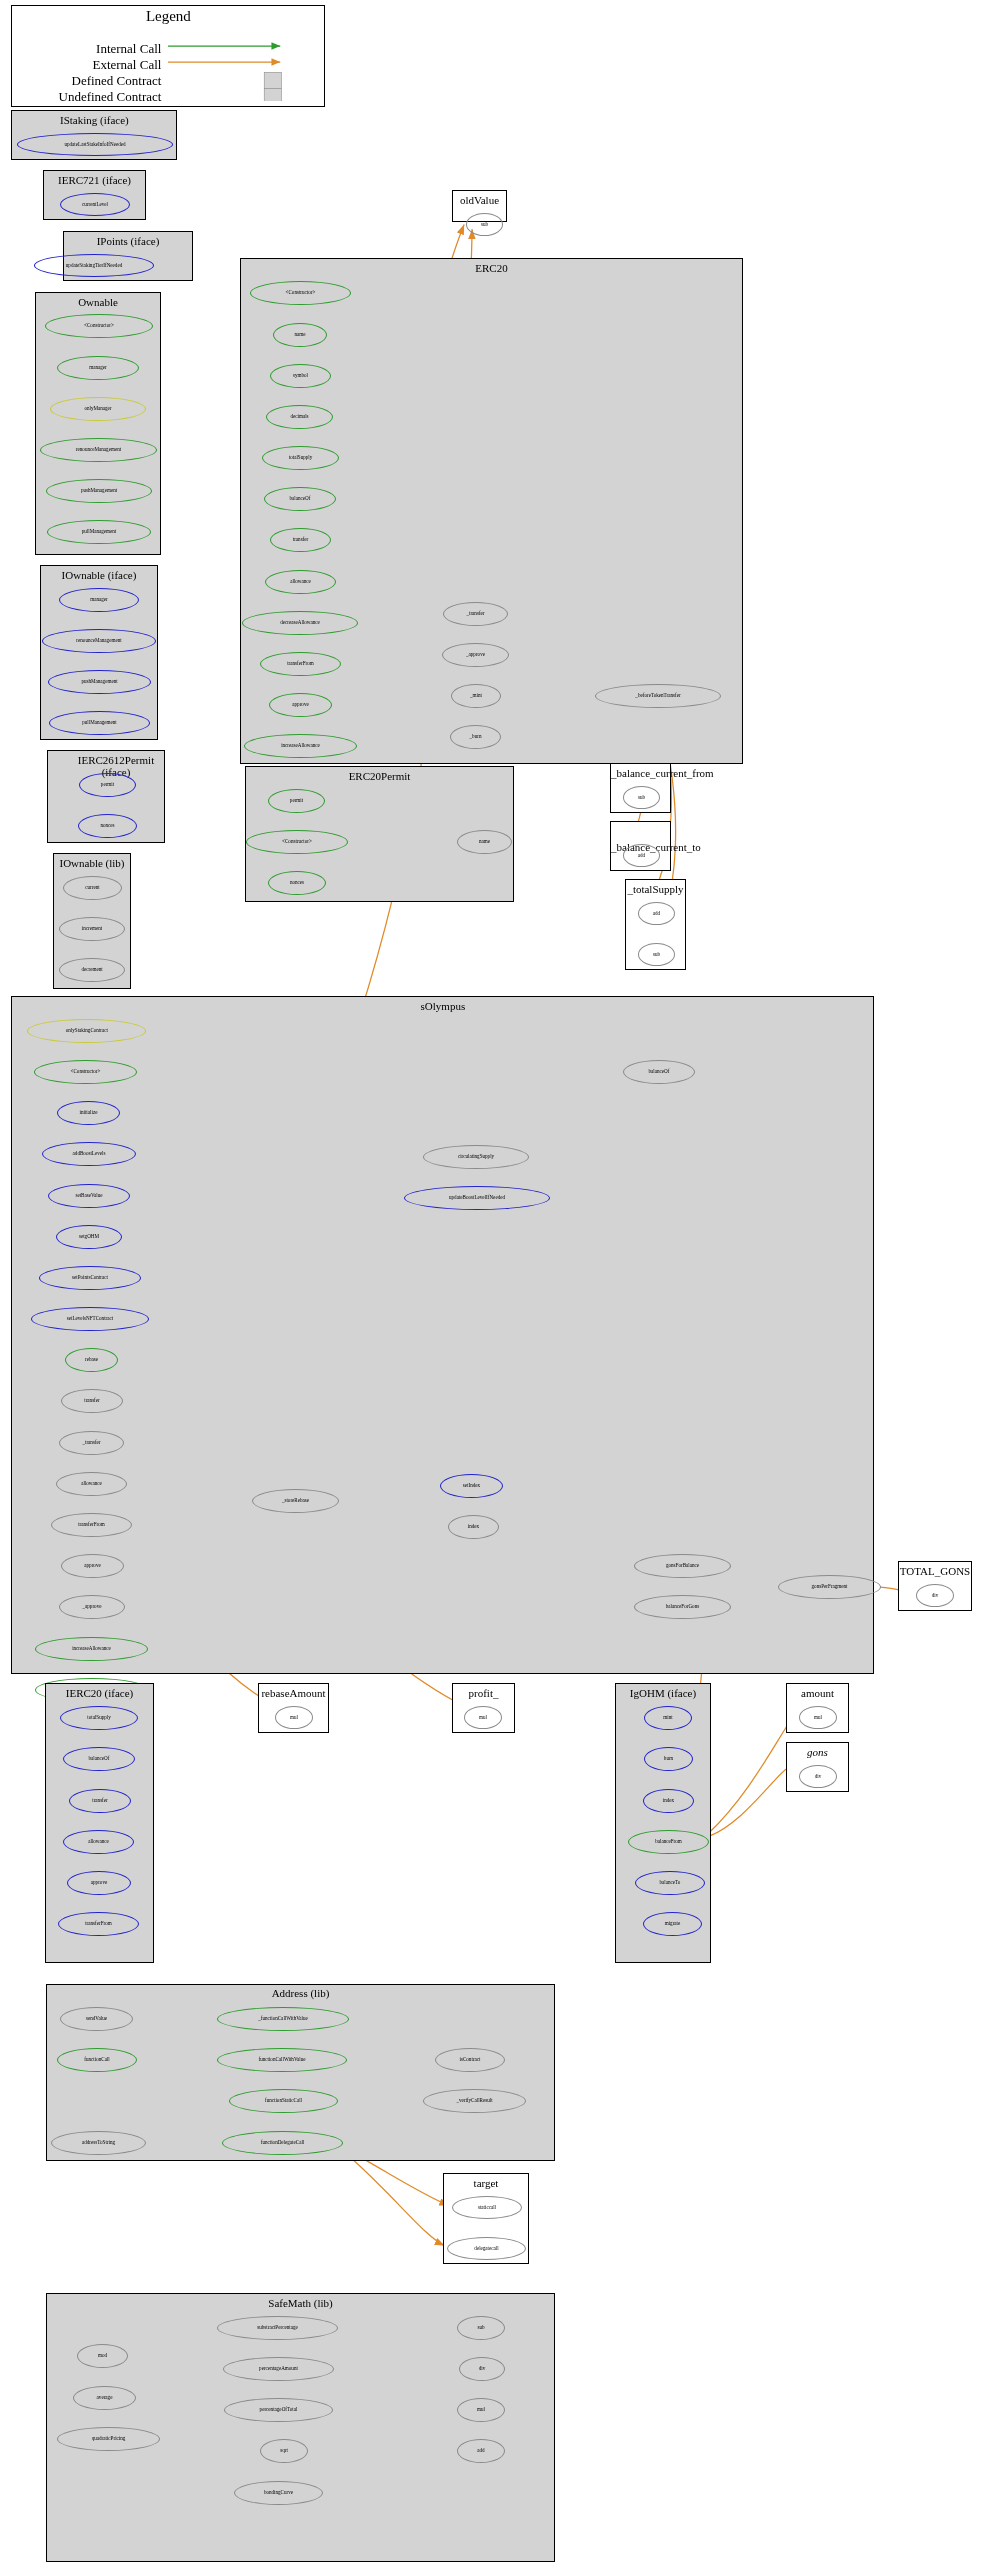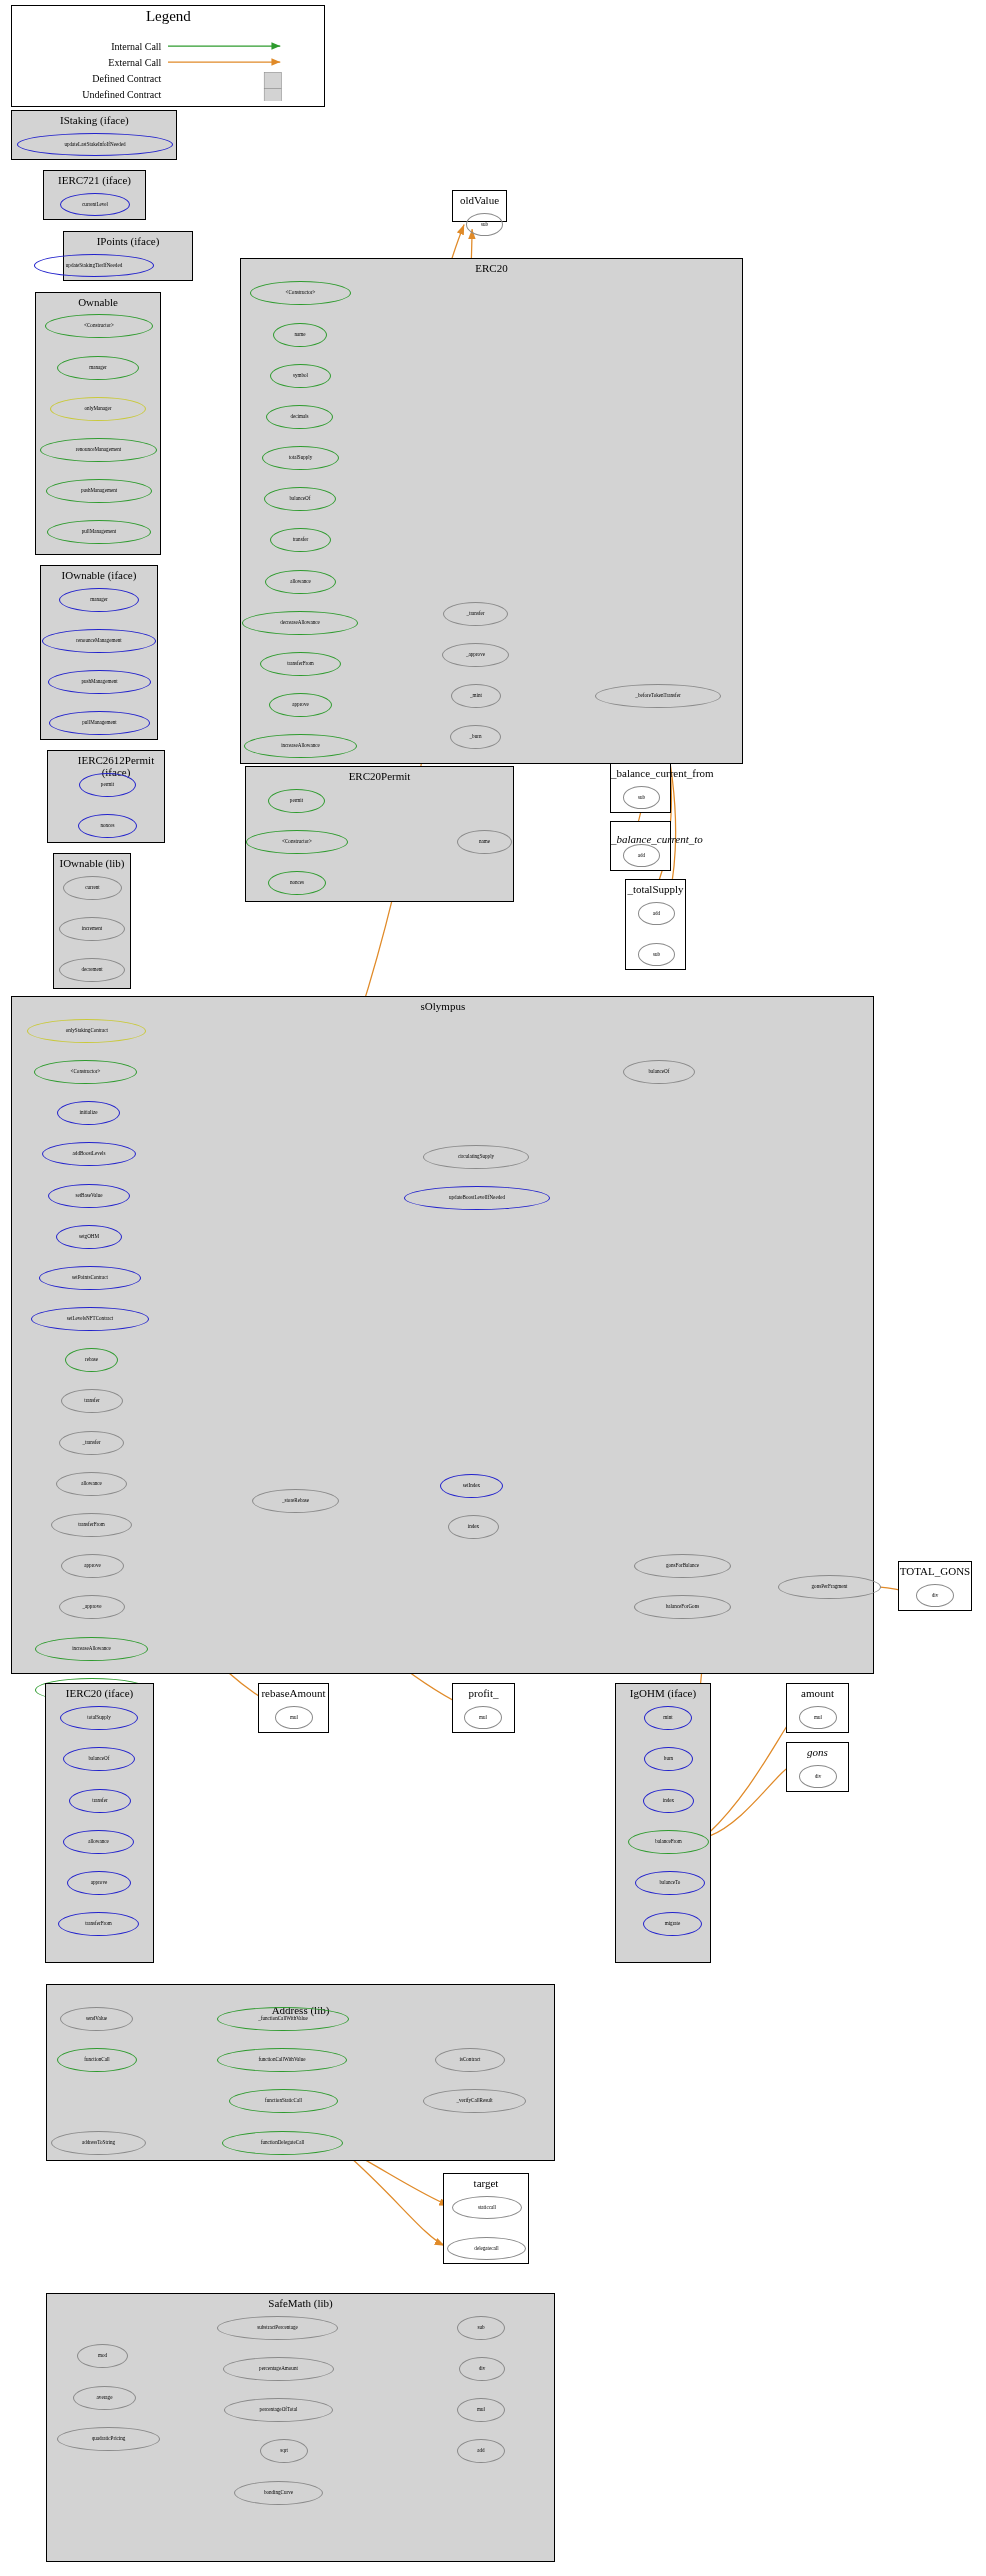--- a/index.html
+++ b/index.html
@@ -12,21 +12,21 @@
   .node{position:absolute;box-sizing:border-box;border-radius:50%;background:transparent;
         display:flex;align-items:center;justify-content:center;text-align:center;
         font-size:10.3px;color:#000;line-height:1;}
   .n-green{border:0.9px solid #2e9b2e;}
   .n-blue{border:0.9px solid #2222cc;}
   .n-grey{border:0.9px solid #8a8a8a;}
   .n-yellow{border:0.9px solid #c9c93a;}
   svg.edges{position:absolute;left:0;top:0;width:986px;height:2576px;pointer-events:none;}
   #legend{position:absolute;left:11.4px;top:4.6px;width:312px;height:100px;border:0.6px solid #000;background:#fff;}
   #legend .lt{position:absolute;top:2.3px;left:0;right:0;text-align:center;font-size:15px;}
-  .lrow{position:absolute;font-size:10px;text-align:right;width:149px;}
+  .lrow{position:absolute;font-size:13px;text-align:right;width:149px;}
   .lsample{position:absolute;}
 </style>
 </head>
 <body>
 
 <div id="canvas">
 
   <div id="legend">
     <div class="lt">Legend</div>
     <div class="lrow" style="left:0px;top:35px;">Internal Call</div>
@@ -196,21 +196,21 @@
       </div>
       <div class="node n-green" style="left: 268px; top: 789px; width: 57px; height: 24px; font-size: 5.1px;">permit</div>
       <div class="node n-green" style="left: 246px; top: 830px; width: 102px; height: 24px; font-size: 5.1px;">&lt;Constructor&gt;</div>
       <div class="node n-green" style="left: 268px; top: 871px; width: 58px; height: 24px; font-size: 5.1px;">nonces</div>
       <div class="node n-grey" style="left: 457px; top: 830px; width: 55px; height: 24px; font-size: 5.1px;">name</div>
       <div class="cluster white" style="left: 610px; top: 763px; width: 61px; height: 50px;">
         <div class="clabel" style="top: 3.4px;">_balance_current_from</div>
       </div>
       <div class="node n-grey" style="left: 623px; top: 786px; width: 37px; height: 23px; font-size: 5.1px;">sub</div>
       <div class="cluster white" style="left: 610px; top: 821px; width: 61px; height: 50px;">
-        <div class="clabel" style="top: 11px; font-style: italic;">_balance_current_to</div>
+        <div class="clabel" style="top: 19px;">_balance_current_to</div>
       </div>
       <div class="node n-grey" style="left: 623px; top: 844px; width: 37px; height: 23px; font-size: 5.1px;">add</div>
       <div class="cluster white" style="left: 625px; top: 879px; width: 61px; height: 91px;">
         <div class="clabel" style="top: 3.4px;">_totalSupply</div>
       </div>
       <div class="node n-grey" style="left: 638px; top: 902px; width: 37px; height: 23px; font-size: 5.1px;">add</div>
       <div class="node n-grey" style="left: 638px; top: 943px; width: 37px; height: 23px; font-size: 5.1px;">sub</div>
       <div class="cluster grey" style="left: 11.4px; top: 996px; width: 863px; height: 678px;">
         <div class="clabel" style="top: 3.4px;">sOlympus</div>
       </div>
@@ -272,21 +272,21 @@
       <div class="node n-blue" style="left: 643px; top: 1912px; width: 59px; height: 24px; font-size: 5.1px;">migrate</div>
       <div class="cluster white" style="left: 786px; top: 1683px; width: 63px; height: 50px;">
         <div class="clabel" style="top: 3.4px;">amount</div>
       </div>
       <div class="node n-grey" style="left: 799px; top: 1706px; width: 38px; height: 23px; font-size: 5.1px;">mul</div>
       <div class="cluster white" style="left: 786px; top: 1742px; width: 63px; height: 50px;">
         <div class="clabel" style="top: 3.4px; font-style: italic;">gons</div>
       </div>
       <div class="node n-grey" style="left: 799px; top: 1765px; width: 38px; height: 23px; font-size: 5.1px;">div</div>
       <div class="cluster grey" style="left: 46px; top: 1984px; width: 509px; height: 177px;">
-        <div class="clabel" style="top: 19px;">Address   (lib)</div>
+        <div class="clabel" style="top: 2px;">Address   (lib)</div>
       </div>
       <div class="node n-grey" style="left: 60px; top: 2007px; width: 73px; height: 24px; font-size: 5.1px;">sendValue</div>
       <div class="node n-green" style="left: 57px; top: 2048px; width: 80px; height: 24px; font-size: 5.1px;">functionCall</div>
       <div class="node n-grey" style="left: 51px; top: 2131px; width: 95px; height: 24px; font-size: 5.1px;">addressToString</div>
       <div class="node n-green" style="left: 217px; top: 2007px; width: 132px; height: 24px; font-size: 5.1px;">_functionCallWithValue</div>
       <div class="node n-green" style="left: 217px; top: 2048px; width: 130px; height: 24px; font-size: 5.1px;">functionCallWithValue</div>
       <div class="node n-green" style="left: 229px; top: 2089px; width: 109px; height: 24px; font-size: 5.1px;">functionStaticCall</div>
       <div class="node n-green" style="left: 222px; top: 2131px; width: 121px; height: 24px; font-size: 5.1px;">functionDelegateCall</div>
       <div class="node n-grey" style="left: 435px; top: 2048px; width: 70px; height: 24px; font-size: 5.1px;">isContract</div>
       <div class="node n-grey" style="left: 423px; top: 2089px; width: 103px; height: 24px; font-size: 5.1px;">_verifyCallResult</div>

